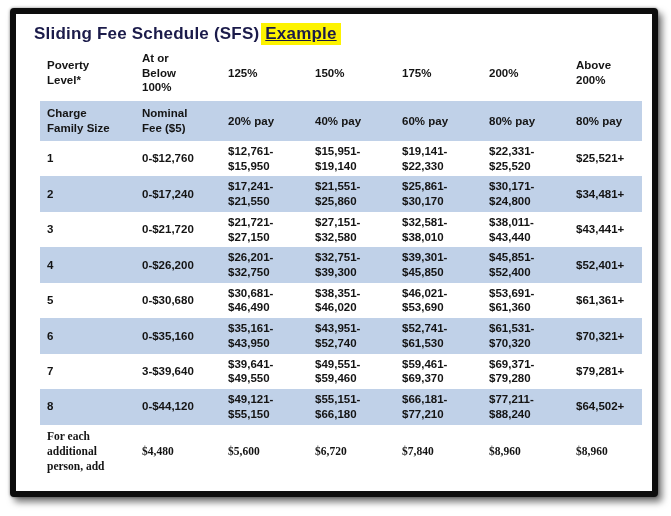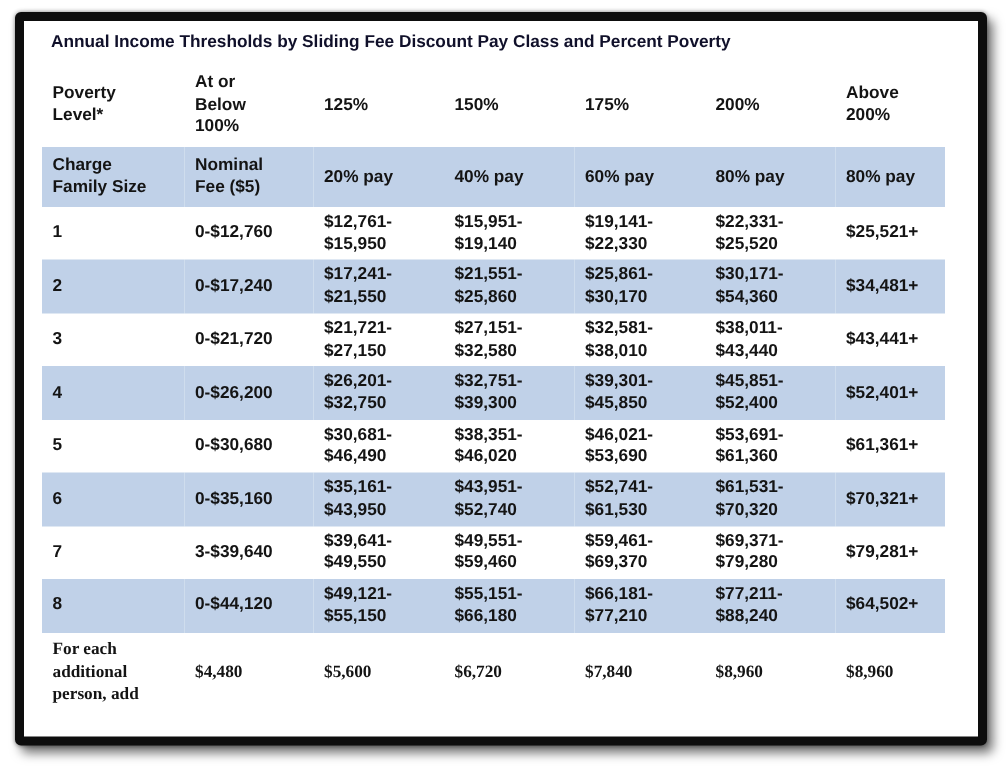--- a/index.html
+++ b/index.html
@@ -36,21 +36,21 @@
   .subtitle {
     margin: 0 0 8px 6px;
     font-size: 11.5px;
     font-weight: bold;
     color: #10102a;
   }
   table.sfs {
     border-collapse: collapse;
     table-layout: fixed;
     width: 602px;
-    margin-left: 0;
+    margin-left: 12px;
     color: #141414;
   }
   .sfs th, .sfs td {
     font-size: 11.5px;
     font-weight: bold;
     text-align: left;
     vertical-align: middle;
     padding: 3px 2px 3px 7px;
     white-space: pre-line;
     line-height: 1.28;
@@ -62,21 +62,21 @@
   tr.band { background: var(--band, #c0d1e8); border-radius: 18px; }
   tr.hdr1 th { height: 50px; }
   tr.hdr2 th { height: 34px; }
   tbody tr { height: 35px; }
   tbody tr.tall { height: 54px; font-family: Liberation Serif, serif; }
 </style>
 </head>
 <body>
 
 <div class="frame">
-  <div class="subtitle">Annual Income Thresholds by Sliding Fee Discount Pay Class and Percent Poverty</div>
+  <div class="title"><span>Sliding Fee Schedule (SFS)</span><span class="hl">Example</span></div>
 
   <table class="sfs">
     <colgroup>
       <col class="c1">
         <col class="c2">
         <col class="c3">
         <col class="c4">
         <col class="c5">
         <col class="c6">
         <col class="c7">
@@ -124,21 +124,21 @@
       <tr class="band">
         <td>2</td>
         <td>0-$17,240</td>
         <td>$17,241-
 $21,550</td>
         <td>$21,551-
 $25,860</td>
         <td>$25,861-
 $30,170</td>
         <td>$30,171-
-$54,360</td>
+$24,800</td>
         <td>$34,481+</td>
       </tr>
       <tr>
         <td>3</td>
         <td>0-$21,720</td>
         <td>$21,721-
 $27,150</td>
         <td>$27,151-
 $32,580</td>
         <td>$32,581-

